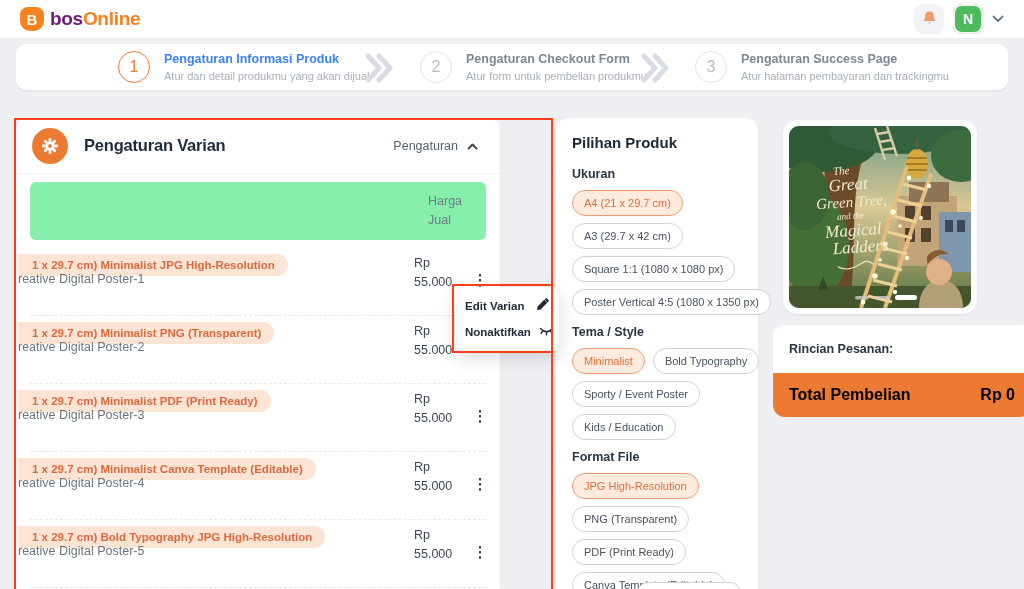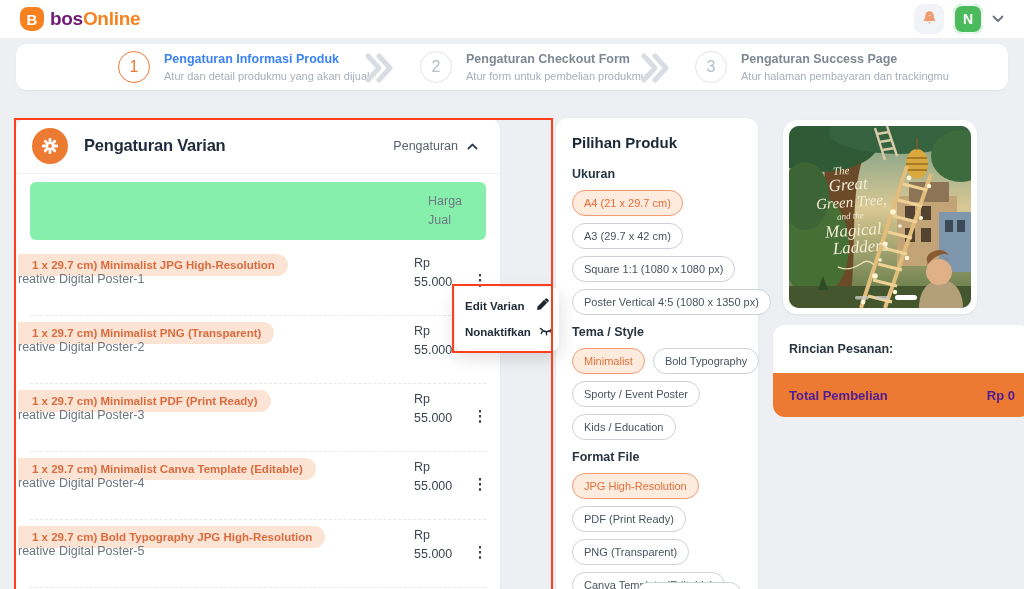--- a/index.html
+++ b/index.html
@@ -60,21 +60,21 @@
   .pill-row { display:flex; gap:8px; }
   .partial-pill { position:absolute; left:637px; top:582px; width:104px; height:22px; border:1.5px solid #CDD2D8; border-radius:14px; background:#fff; z-index:1; }
 
   
   .cover-card { position:absolute; left:783px; top:120px; width:194px; height:194px; background:#fff; border-radius:14px; box-shadow:0 1px 3px rgba(16,24,40,.06); padding:6px; z-index:1; }
   .cover-wrap { width:182px; height:182px; border-radius:10px; overflow:hidden; }
   .order-card { position:absolute; left:773px; top:325px; width:258px; z-index:1; }
   .oc-top { background:#fff; border-radius:12px 12px 0 0; height:48px; display:flex; align-items:center; padding:0 16px; box-shadow:0 1px 3px rgba(16,24,40,.05); }
   .oc-title { font-size:12.5px; font-weight:bold; color:#2A3542; }
   .oc-bar { background:#ED7A33; border-radius:0 0 12px 12px; height:44px; display:flex; align-items:center; justify-content:space-between; padding:0 16px; }
-  .oc-total-label, .oc-total-value { color:#4c1d95; font-size:13px; font-weight:bold; }
+  .oc-total-label, .oc-total-value { color:#000000; font-size:16px; font-weight:bold; }
 
   
   .annot { position:absolute; border:2.5px solid #FF3E1C; pointer-events:none; z-index:9; }
   .annot-panel { left:14px; top:118px; width:539px; height:482px; }
   .annot-menu { left:452px; top:284px; width:101px; height:69px; }
 </style>
 </head>
 <body>
 
 <div class="screen">
@@ -258,22 +258,22 @@
     <div class="pc-group-label">Tema / Style</div>
     <div class="pill-row">
       <button class="pill selected">Minimalist</button>
       <button class="pill">Bold Typography</button>
     </div>
     <button class="pill">Sporty / Event Poster</button>
     <button class="pill">Kids / Education</button>
 
     <div class="pc-group-label">Format File</div>
     <button class="pill selected">JPG High-Resolution</button>
+    <button class="pill">PNG (Transparent)</button>
     <button class="pill">PDF (Print Ready)</button>
-    <button class="pill">PNG (Transparent)</button>
     <button class="pill">Canva Template (Editable)</button>
   </section>
   <div class="partial-pill"></div>
 
   <section class="cover-card">
     <div class="cover-wrap">
       <svg width="182" height="182" viewBox="0 0 182 182">
         <defs>
           <linearGradient id="sky" x1="0" y1="0" x2="0" y2="1">
             <stop offset="0" stop-color="#6f9a85"></stop>

